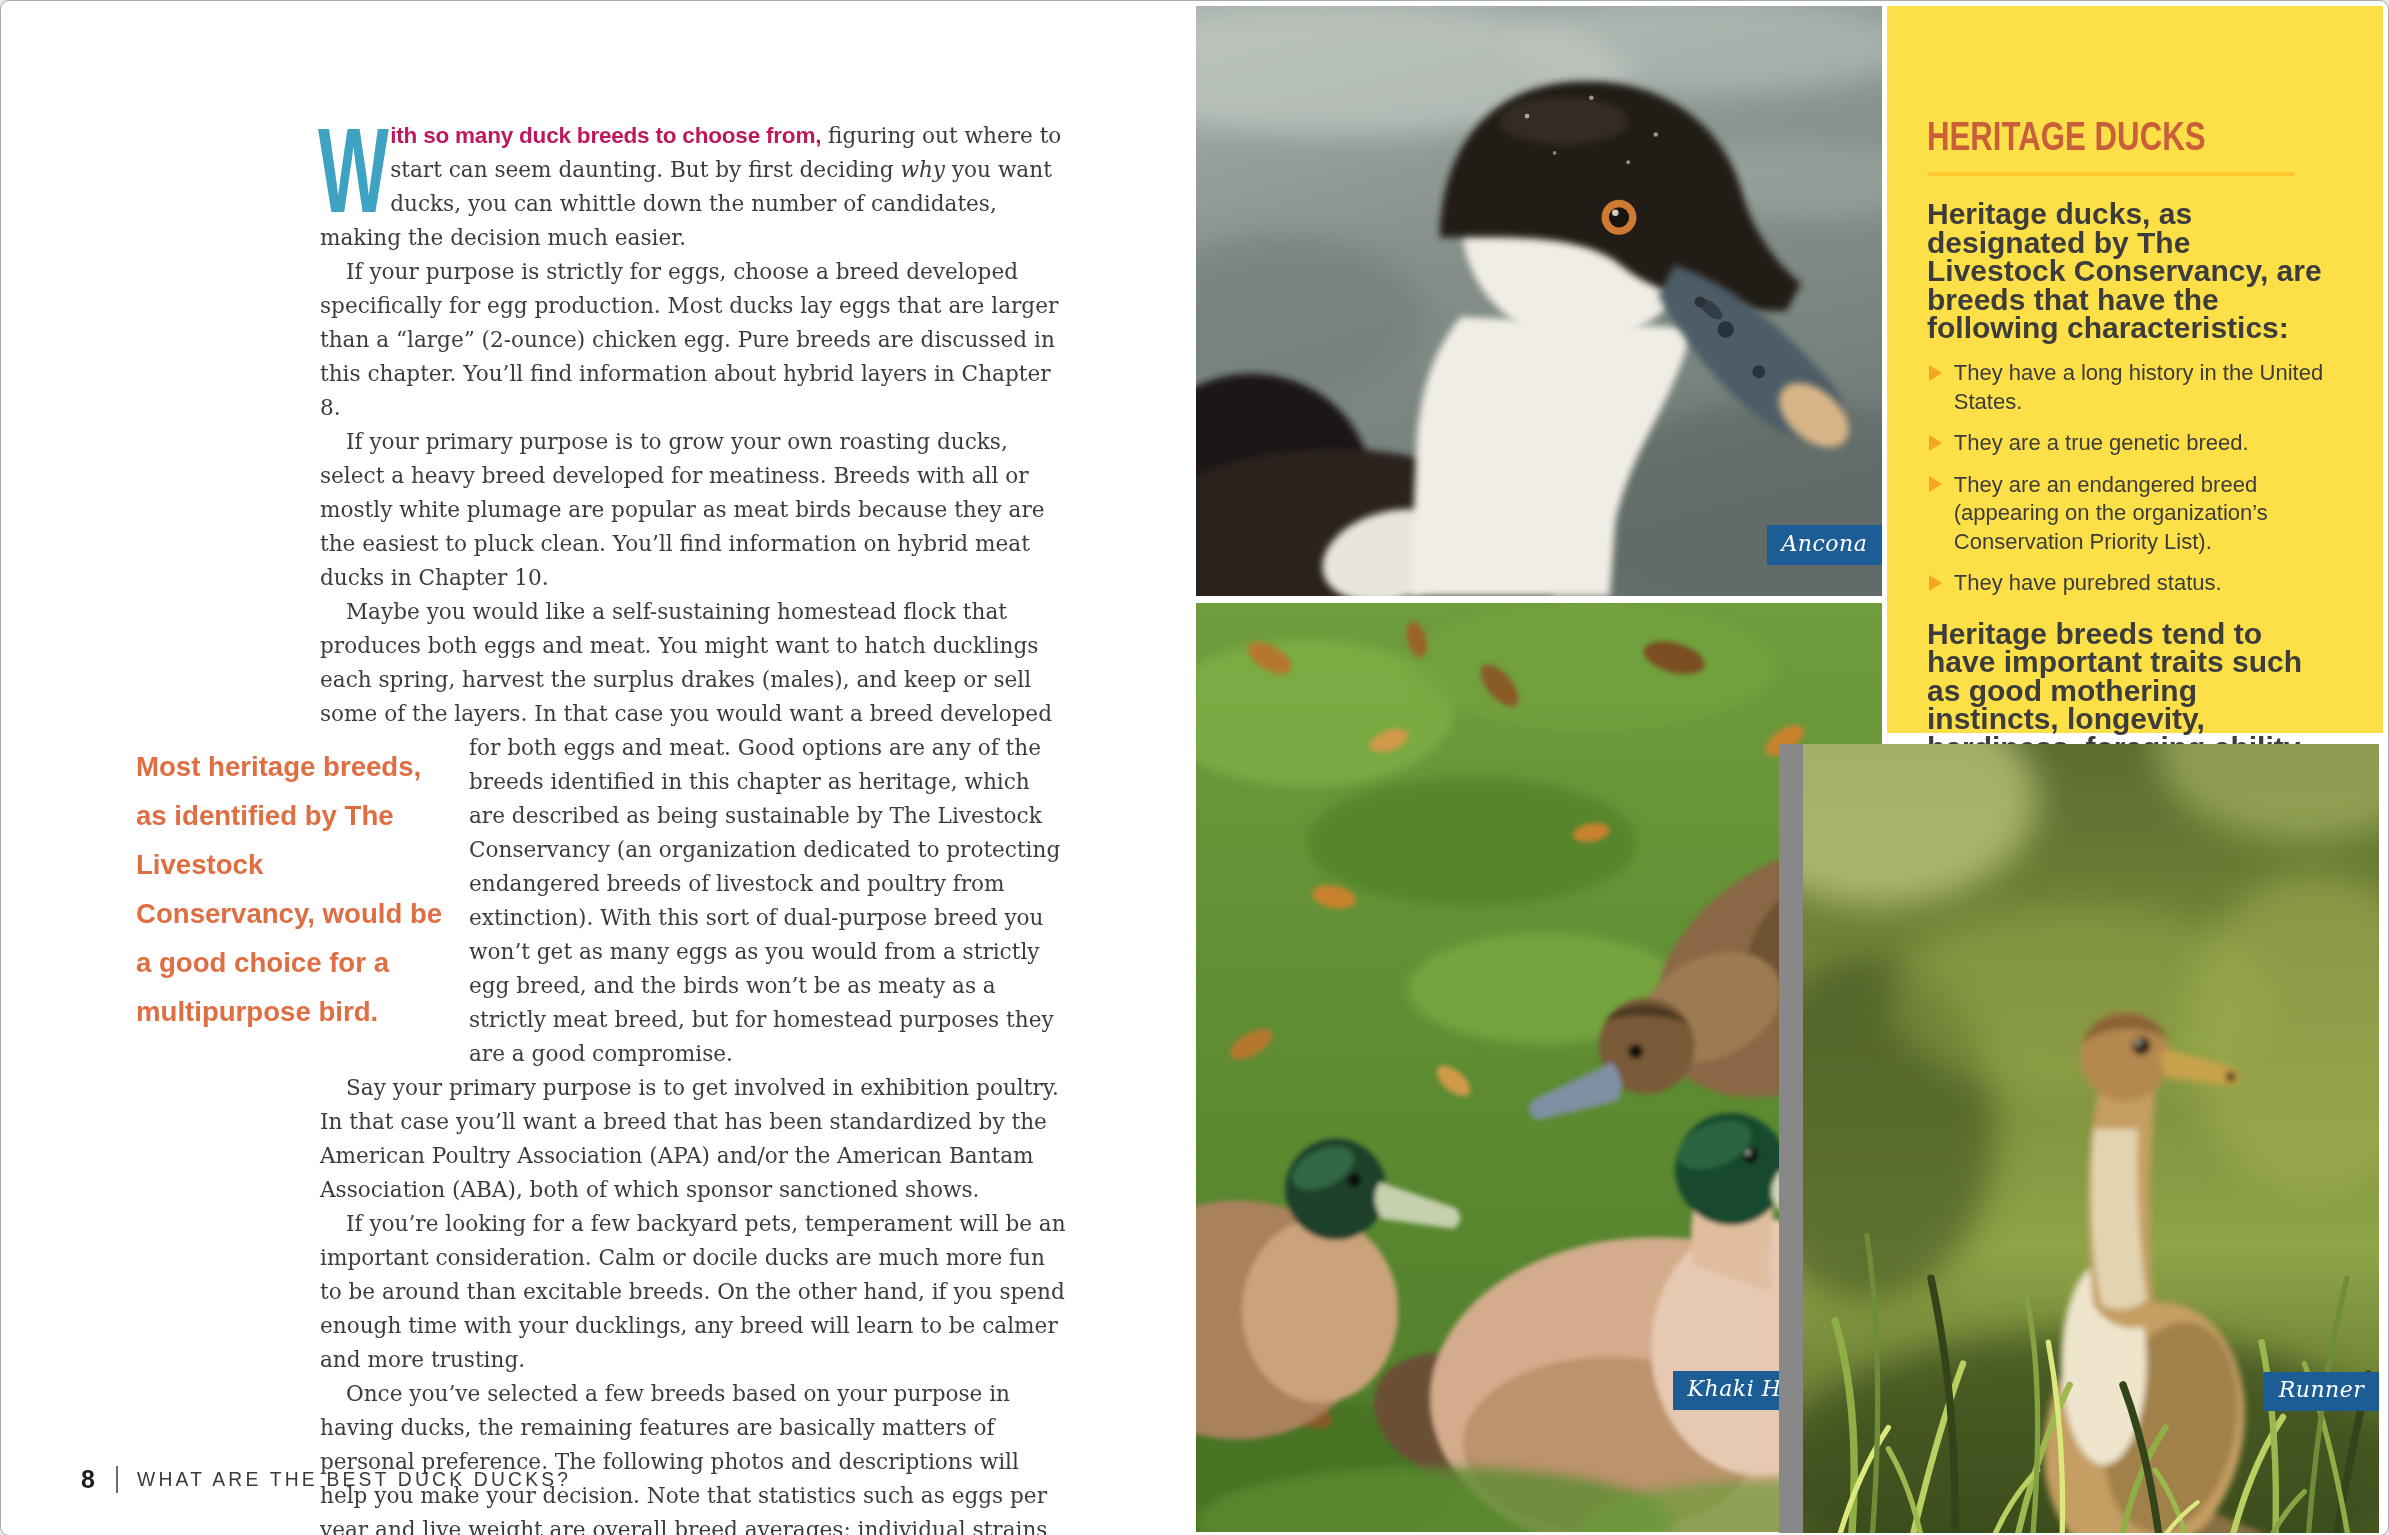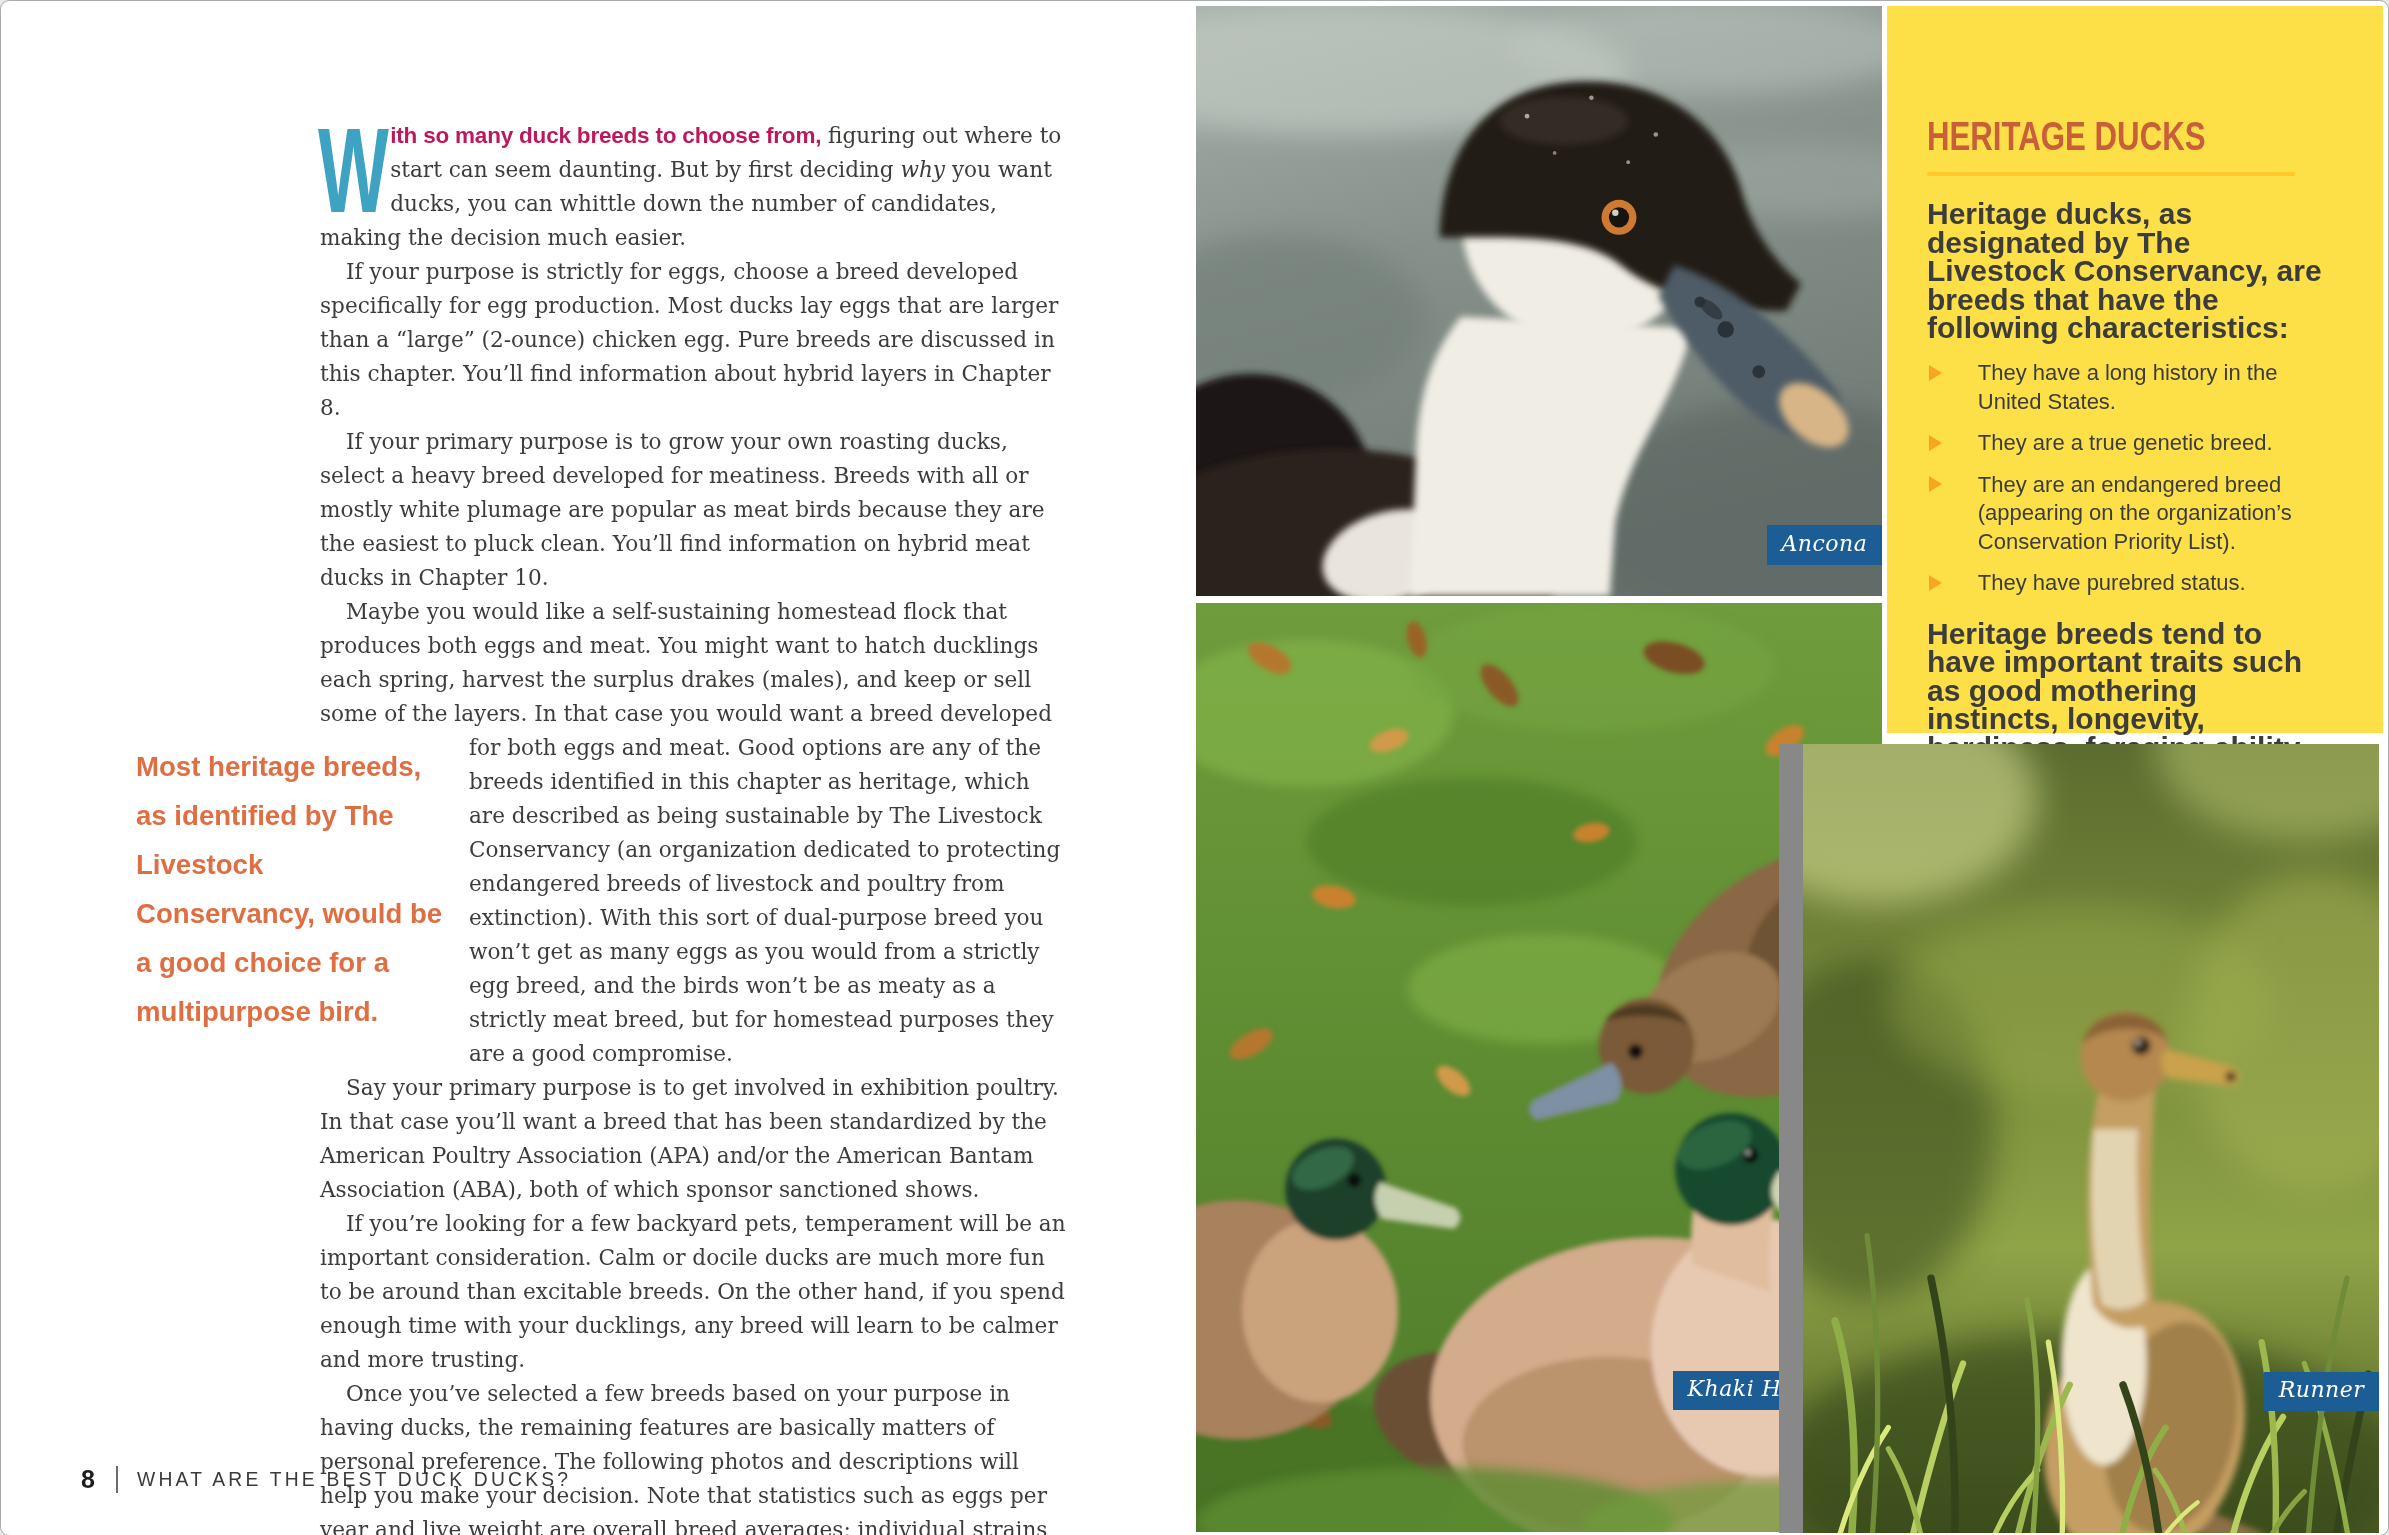--- a/index.html
+++ b/index.html
@@ -52,21 +52,21 @@
     color:#3c3c3c;
   }
   .sidebar h2{
     margin:0; font-weight:700; font-size:40px; color:#c95f3a;
     letter-spacing:0; white-space:nowrap;
     transform:scaleX(.78); transform-origin:left center;
   }
   .sidebar .rule{width:368px; height:4.6px; background:#ffc72c; margin:13px 0 24px; border-radius:1.8px;}
   .sidebar p{margin:0 0 16.5px; font-size:30px; line-height:28.5px;font-weight:bold;}
   .sidebar ul{list-style:none; margin:3.7px 0 5.5px; padding:0;}
-  .sidebar li{display:flex; margin:0 0 13px;gap:24px;}
+  .sidebar li{display:flex; margin:0 0 13px;}
   .tri{
     flex:0 0 auto; width:0; height:0; margin:5.5px 12px 0 1.8px;
     border-left:13.8px solid #f5a623; border-top:8.3px solid transparent; border-bottom:8.3px solid transparent;
   }
   .sidebar li span.btext{font-size:22px; line-height:28.5px;}
   .sidebar .outro{margin-top:22px;}
   
   .footer{position:absolute; left:80px; top:1464px; display:flex; align-items:center;}
   .page-num{font-weight:700; font-size:25px; color:#1e1e1e;}
   .foot-div{width:1.8px; height:27.6px; background:#6a6a6a; margin:0 19.3px 0 21px;}

